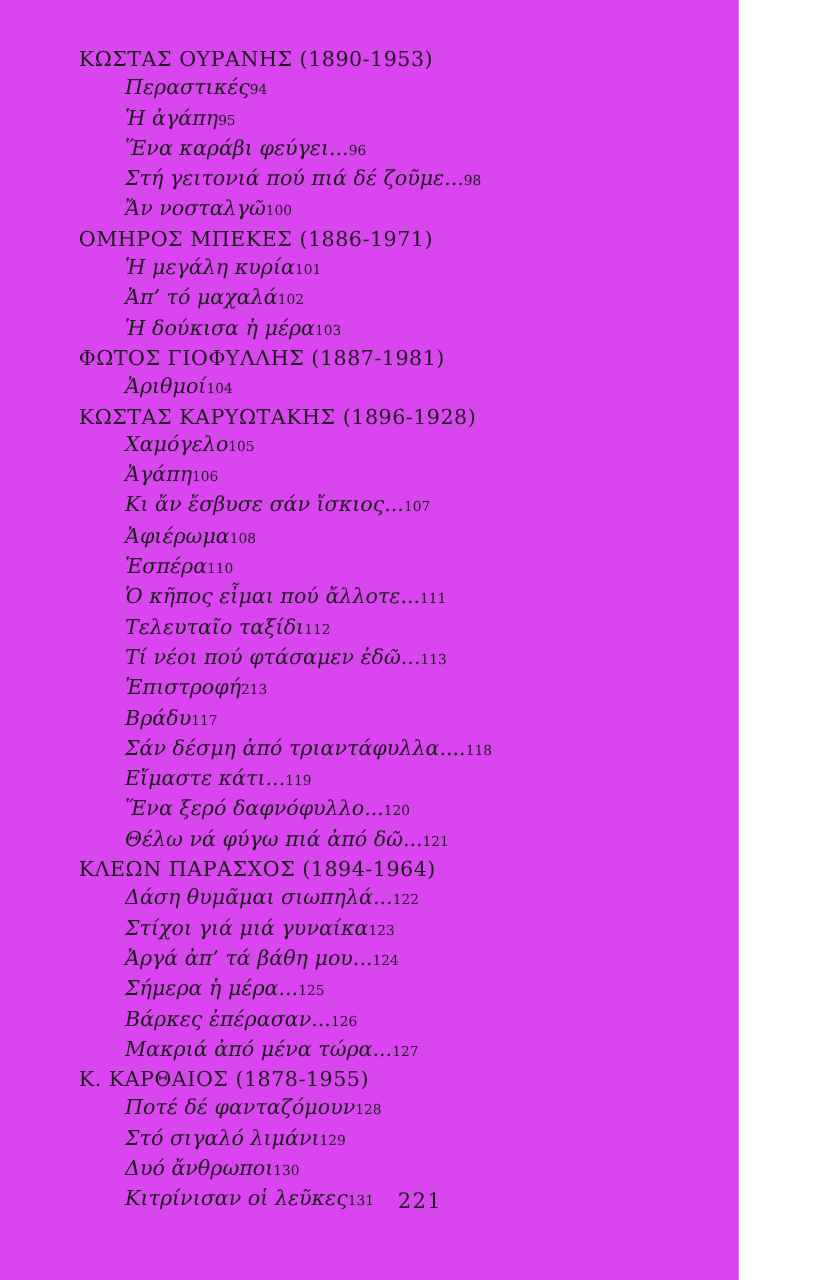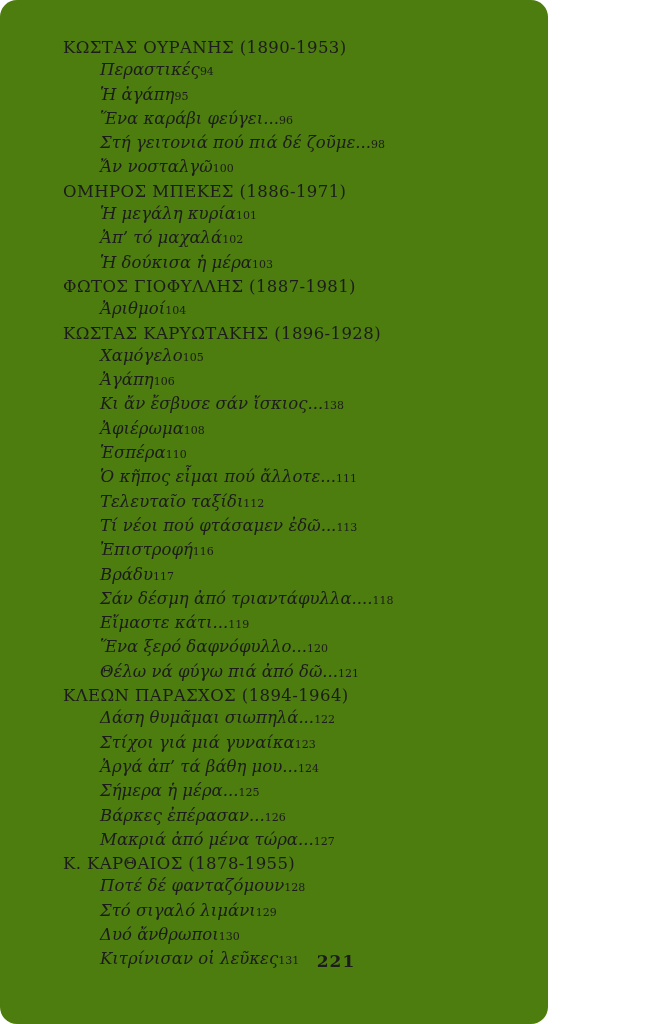--- a/index.html
+++ b/index.html
@@ -9,25 +9,24 @@
   }
   body {
     width: 672px;
     height: 1024px;
     font-family: "DejaVu Serif", serif;
     color: #1c1c1c;
     -webkit-font-smoothing: antialiased;
   }
   .page {
     position: relative;
-    width: 548px;
+    width: 591px;
     height: 1024px;
-    background: #4d7c0f;
+    background: #d946ef;
     overflow: hidden;
-    border-radius: 17px;
   }
   .toc {
     position: absolute;
     top: 37px;
     left: 63px;
     width: 547px; 
   }
   .section-header {
     font-size: 16.5px;
     line-height: 22.3px;
@@ -49,21 +48,20 @@
     font-style: normal;
     font-size: 11px;
     text-align: right;
   }
   .page-footer {
     position: absolute;
     top: 951px;
     left: 0;
     width: 672px;
     text-align: center;
-    font-weight: bold;
   }
   .footer-number {
     font-size: 17px;
     letter-spacing: 1px;
   }
 </style>
 </head>
 <body>
 
 <div class="page">
@@ -111,21 +109,21 @@
       <div class="entry-row">
         <span class="entry-title">Χαμόγελο</span>
         <span class="entry-page">105</span>
       </div>
       <div class="entry-row">
         <span class="entry-title">Ἀγάπη</span>
         <span class="entry-page">106</span>
       </div>
       <div class="entry-row">
         <span class="entry-title">Κι ἄν ἔσβυσε σάν ἴσκιος...</span>
-        <span class="entry-page">138</span>
+        <span class="entry-page">107</span>
       </div>
       <div class="entry-row">
         <span class="entry-title">Ἀφιέρωμα</span>
         <span class="entry-page">108</span>
       </div>
       <div class="entry-row">
         <span class="entry-title">Ἑσπέρα</span>
         <span class="entry-page">110</span>
       </div>
       <div class="entry-row">
@@ -135,21 +133,21 @@
       <div class="entry-row">
         <span class="entry-title">Τελευταῖο ταξίδι</span>
         <span class="entry-page">112</span>
       </div>
       <div class="entry-row">
         <span class="entry-title">Τί νέοι πού φτάσαμεν ἐδῶ...</span>
         <span class="entry-page">113</span>
       </div>
       <div class="entry-row">
         <span class="entry-title">Ἐπιστροφή</span>
-        <span class="entry-page">116</span>
+        <span class="entry-page">213</span>
       </div>
       <div class="entry-row">
         <span class="entry-title">Βράδυ</span>
         <span class="entry-page">117</span>
       </div>
       <div class="entry-row">
         <span class="entry-title">Σάν δέσμη ἀπό τριαντάφυλλα....</span>
         <span class="entry-page">118</span>
       </div>
       <div class="entry-row">

